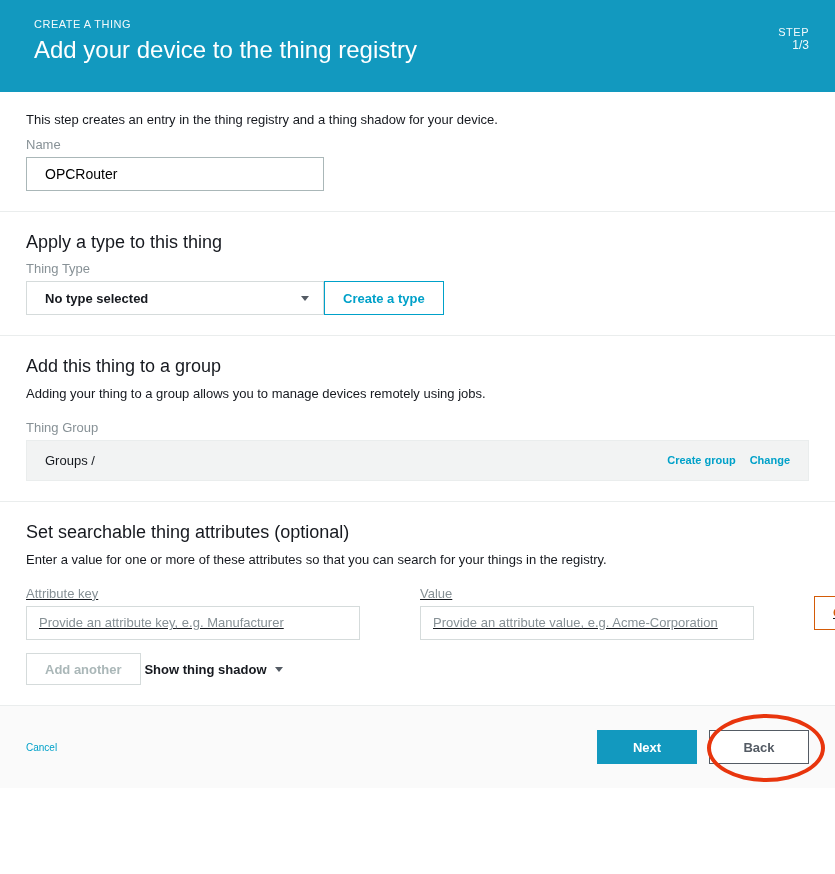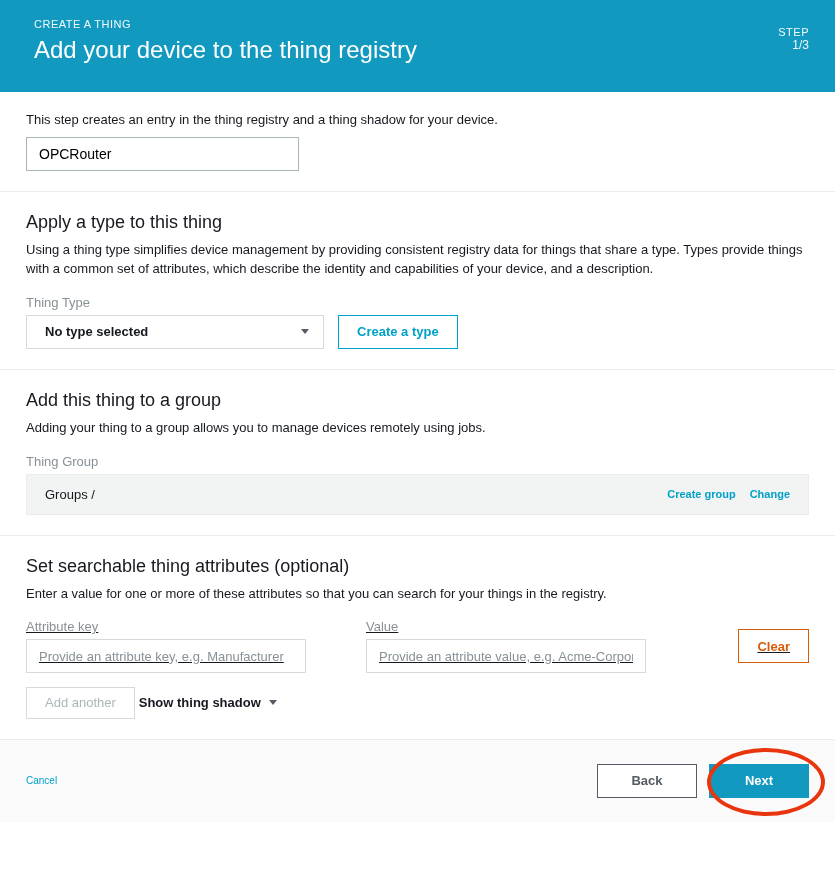--- a/index.html
+++ b/index.html
@@ -67,31 +67,31 @@
       color: #16191f;
       margin-bottom: 8px;
     }
     .section-desc {
       font-size: 13px;
       color: #16191f;
       line-height: 1.45;
       margin-bottom: 16px;
     }
     .text-input {
-      width: 273px;
+      width: 298px;
       height: 34px;
       border: 1px solid #aab7b8;
-      padding: 6px 12px;
+      padding: 6px 18px;
       font-size: 14px;
       background: #fff;
     }
     .type-row {
       display: flex;
       align-items: center;
-      gap: 14px;
+      gap: 0;
     }
     .dropdown {
       width: 298px;
       height: 34px;
       border: 1px solid #d5dbdb;
       background: #fff;
       display: flex;
       align-items: center;
       justify-content: space-between;
       padding: 0 14px 0 18px;
@@ -139,39 +139,39 @@
       font-size: 11px;
     }
     .attr-row {
       display: flex;
       gap: 60px;
       align-items: center;
       text-decoration: underline;
     }
     .attr-col { display: flex; flex-direction: column; }
     .attr-input {
-      width: 280px;
+      width: 334px;
       height: 34px;
       border: 1px solid #d5dbdb;
       padding: 6px 12px;
       font-size: 13px;
       background: #fff;
     }
     .attr-input::placeholder { color: #879196; }
     .btn-clear {
       border-color: #d45b07;
       color: #d45b07;
       margin-left: auto;
     }
     .btn-add-another {
       border-color: #d5dbdb;
       color: #aab7b8;
       margin-top: 12px;
       height: 32px;
-      font-weight: 400;
+      font-weight: 700;
     }
     .show-shadow {
       display: inline-flex;
       align-items: center;
       gap: 8px;
       font-size: 13px;
       font-weight: 700;
       color: #16191f;
       margin-top: 22px;
       cursor: pointer;
@@ -227,26 +227,26 @@
     <div class="page-title">Add your device to the thing registry</div>
   </div>
   <div class="header-right">
     <div class="step-label">STEP</div>
     <div class="step-count">1/3</div>
   </div>
 </div>
 
 <div class="section">
   <p class="intro-text">This step creates an entry in the thing registry and a thing shadow for your device.</p>
+  <label class="field-label">Name</label>
   <input class="text-input" type="text" value="OPCRouter" style="">
 </div>
 
 <div class="section">
   <h2 class="section-heading">Apply a type to this thing</h2>
-  <p class="section-desc">Using a thing type simplifies device management by providing consistent registry data for things that share a type. Types provide things with a common set of attributes, which describe the identity and capabilities of your device, and a description.</p>
   <label class="field-label">Thing Type</label>
   <div class="type-row">
     <div class="dropdown">
       <span>No type selected</span>
       <span class="caret"></span>
     </div>
     <button class="btn btn-outline-teal">Create a type</button>
   </div>
 </div>
 
@@ -280,17 +280,17 @@
   <button class="btn btn-add-another">Add another</button>
   <div class="show-shadow">
     <span>Show thing shadow</span>
     <span class="caret"></span>
   </div>
 </div>
 
 <div class="footer">
   <span class="cancel-link">Cancel</span>
   <div class="footer-right">
+    <button class="btn btn-next">Next</button>
     <button class="btn btn-back">Back</button>
-    <button class="btn btn-next">Next</button>
   </div>
   <div class="highlight-ellipse"></div>
 </div>
 
 </body></html>

